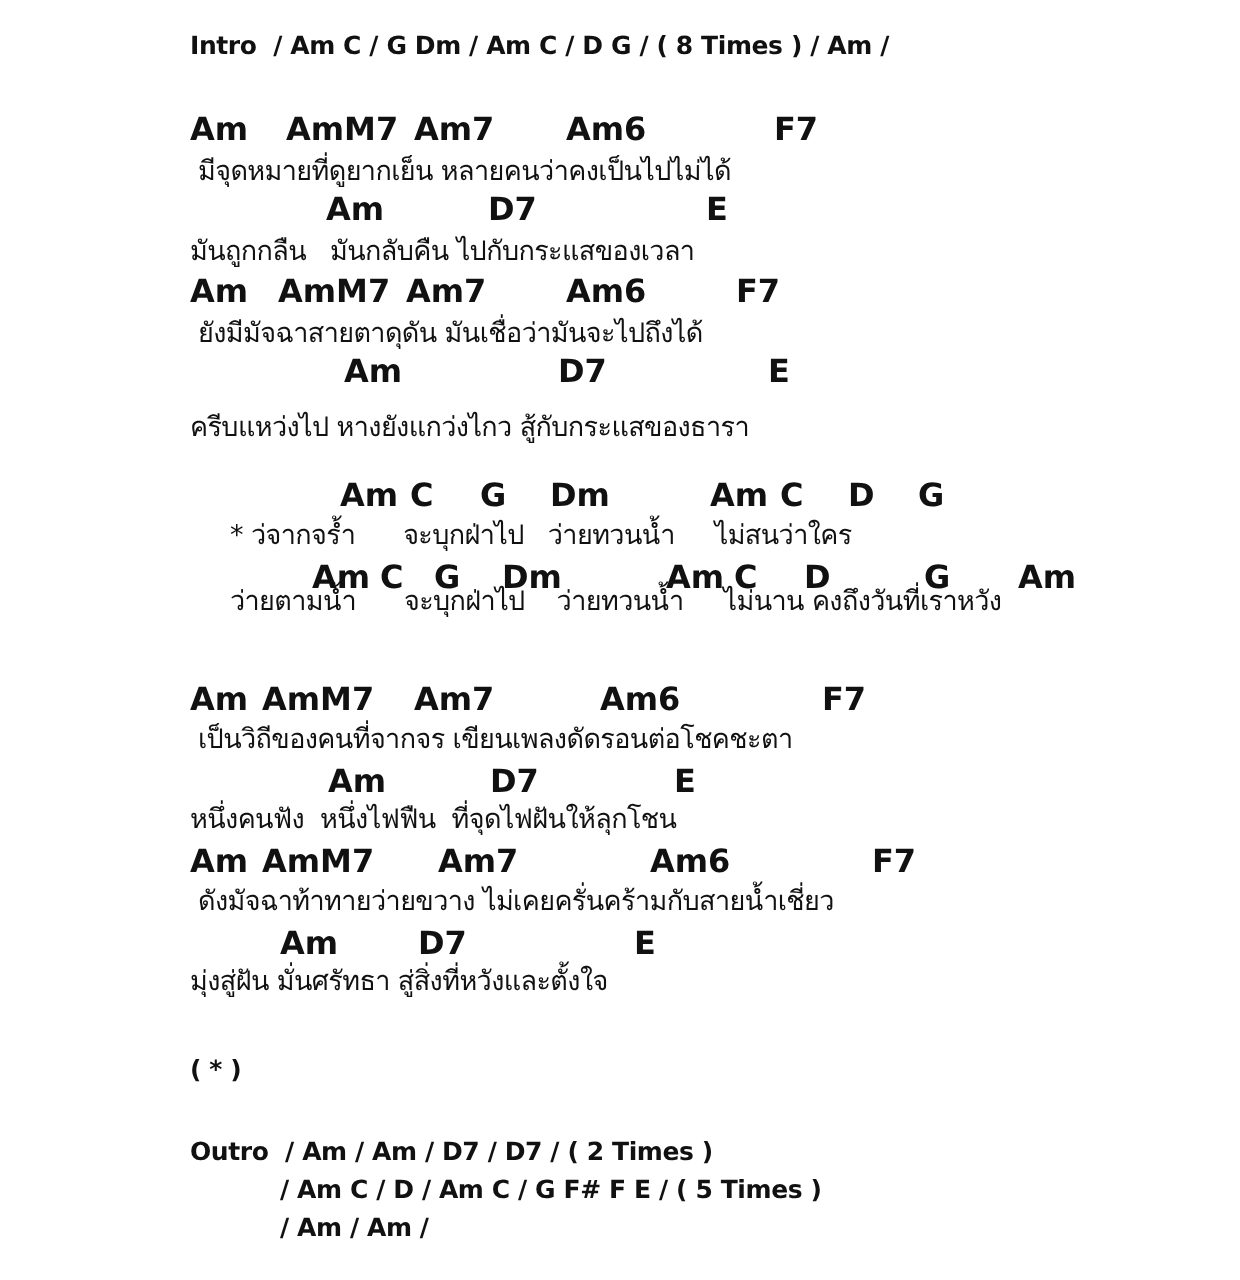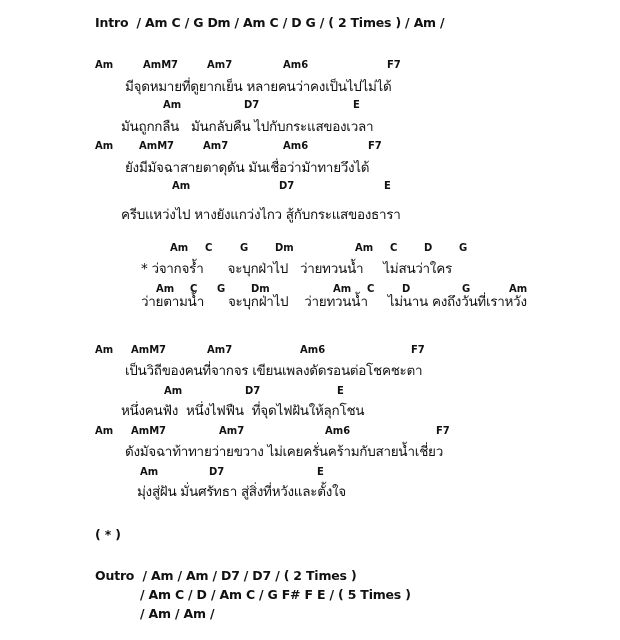--- a/index.html
+++ b/index.html
@@ -1,28 +1,28 @@
 <!DOCTYPE html>
 <html><head>
   <meta charset="utf-8">
   <style>
     html, body { margin: 0; padding: 0; background: #ffffff; }
     body { width: 620px; height: 640px; position: relative; overflow: hidden; color: #111111; }
     .sheet { position: absolute; left: 0; top: 0; width: 620px; height: 640px; }
     .ln { position: absolute; white-space: pre; line-height: 18px; }
     .bold { font-family: "DejaVu Sans", sans-serif; font-weight: bold; font-size: 12.5px; letter-spacing: -0.2px; }
-    .lyric { font-family: "DejaVu Sans", sans-serif; font-size: 13.5px; letter-spacing: -0.3px; margin-left: 26px; }
-    .chord { position: absolute; font-family: "DejaVu Sans", sans-serif; font-weight: bold; font-size: 10px; line-height: 18px; white-space: pre; }
+    .lyric { font-family: "DejaVu Sans", sans-serif; font-size: 13.5px; letter-spacing: -0.3px; }
+    .chord { position: absolute; font-family: "DejaVu Sans", sans-serif; font-weight: bold; font-size: 16px; line-height: 18px; white-space: pre; }
   </style>
 </head>
 <body>
 
 <div class="sheet">
 
-  <div class="ln bold" style="left:95px; top:14px;">Intro  / Am C / G Dm / Am C / D G / ( 2 Times ) / Am /</div>
+  <div class="ln bold" style="left:95px; top:14px;">Intro  / Am C / G Dm / Am C / D G / ( 8 Times ) / Am /</div>
 
   <div>
     <div class="chord-row">
         <span class="chord" style="left: 95px; top: 56px;">Am</span>
         <span class="chord" style="left: 143px; top: 56px;">AmM7</span>
         <span class="chord" style="left: 207px; top: 56px;">Am7</span>
         <span class="chord" style="left: 283px; top: 56px;">Am6</span>
         <span class="chord" style="left: 387px; top: 56px;">F7</span>
       </div>
     <div class="ln lyric" style="left:95px; top:77px;"> มีจุดหมายที่ดูยากเย็น หลายคนว่าคงเป็นไปไม่ได้</div>
@@ -32,21 +32,21 @@
         <span class="chord" style="left: 353px; top: 96px;">E</span>
       </div>
     <div class="ln lyric" style="left:95px; top:117px;">มันถูกกลืน   มันกลับคืน ไปกับกระแสของเวลา</div>
     <div class="chord-row">
         <span class="chord" style="left: 95px; top: 137px;">Am</span>
         <span class="chord" style="left: 139px; top: 137px;">AmM7</span>
         <span class="chord" style="left: 203px; top: 137px;">Am7</span>
         <span class="chord" style="left: 283px; top: 137px;">Am6</span>
         <span class="chord" style="left: 368px; top: 137px;">F7</span>
       </div>
-    <div class="ln lyric" style="left:95px; top:158px;"> ยังมีมัจฉาสายตาดุดัน มันเชื่อว่ามัาทายวึงได้</div>
+    <div class="ln lyric" style="left:95px; top:158px;"> ยังมีมัจฉาสายตาดุดัน มันเชื่อว่ามันจะไปถึงได้</div>
     <div class="chord-row">
         <span class="chord" style="left: 172px; top: 177px;">Am</span>
         <span class="chord" style="left: 279px; top: 177px;">D7</span>
         <span class="chord" style="left: 384px; top: 177px;">E</span>
       </div>
     <div class="ln lyric" style="left:95px; top:205px;">ครีบแหว่งไป หางยังแกว่งไกว สู้กับกระแสของธารา</div>
   </div>
 
   <div>
     <div class="chord-row">
@@ -95,21 +95,21 @@
         <span class="chord" style="left: 219px; top: 422px;">Am7</span>
         <span class="chord" style="left: 325px; top: 422px;">Am6</span>
         <span class="chord" style="left: 436px; top: 422px;">F7</span>
       </div>
     <div class="ln lyric" style="left:95px; top:442px;"> ดังมัจฉาท้าทายว่ายขวาง ไม่เคยครั่นคร้ามกับสายน้ำเชี่ยว</div>
     <div class="chord-row">
         <span class="chord" style="left: 140px; top: 463px;">Am</span>
         <span class="chord" style="left: 209px; top: 463px;">D7</span>
         <span class="chord" style="left: 317px; top: 463px;">E</span>
       </div>
-    <div class="ln lyric" style="left:111px; top:482px;">มุ่งสู่ฝัน มั่นศรัทธา สู่สิ่งที่หวังและตั้งใจ</div>
+    <div class="ln lyric" style="left:95px; top:482px;">มุ่งสู่ฝัน มั่นศรัทธา สู่สิ่งที่หวังและตั้งใจ</div>
   </div>
 
   <div class="ln bold" style="left:95px; top:526px;">( * )</div>
 
   <div>
     <div class="ln bold" style="left:95px; top:567px;">Outro  / Am / Am / D7 / D7 / ( 2 Times )</div>
     <div class="ln bold" style="left:140px; top:586px;">/ Am C / D / Am C / G F# F E / ( 5 Times )</div>
     <div class="ln bold" style="left:140px; top:605px;">/ Am / Am /</div>
   </div>
 

